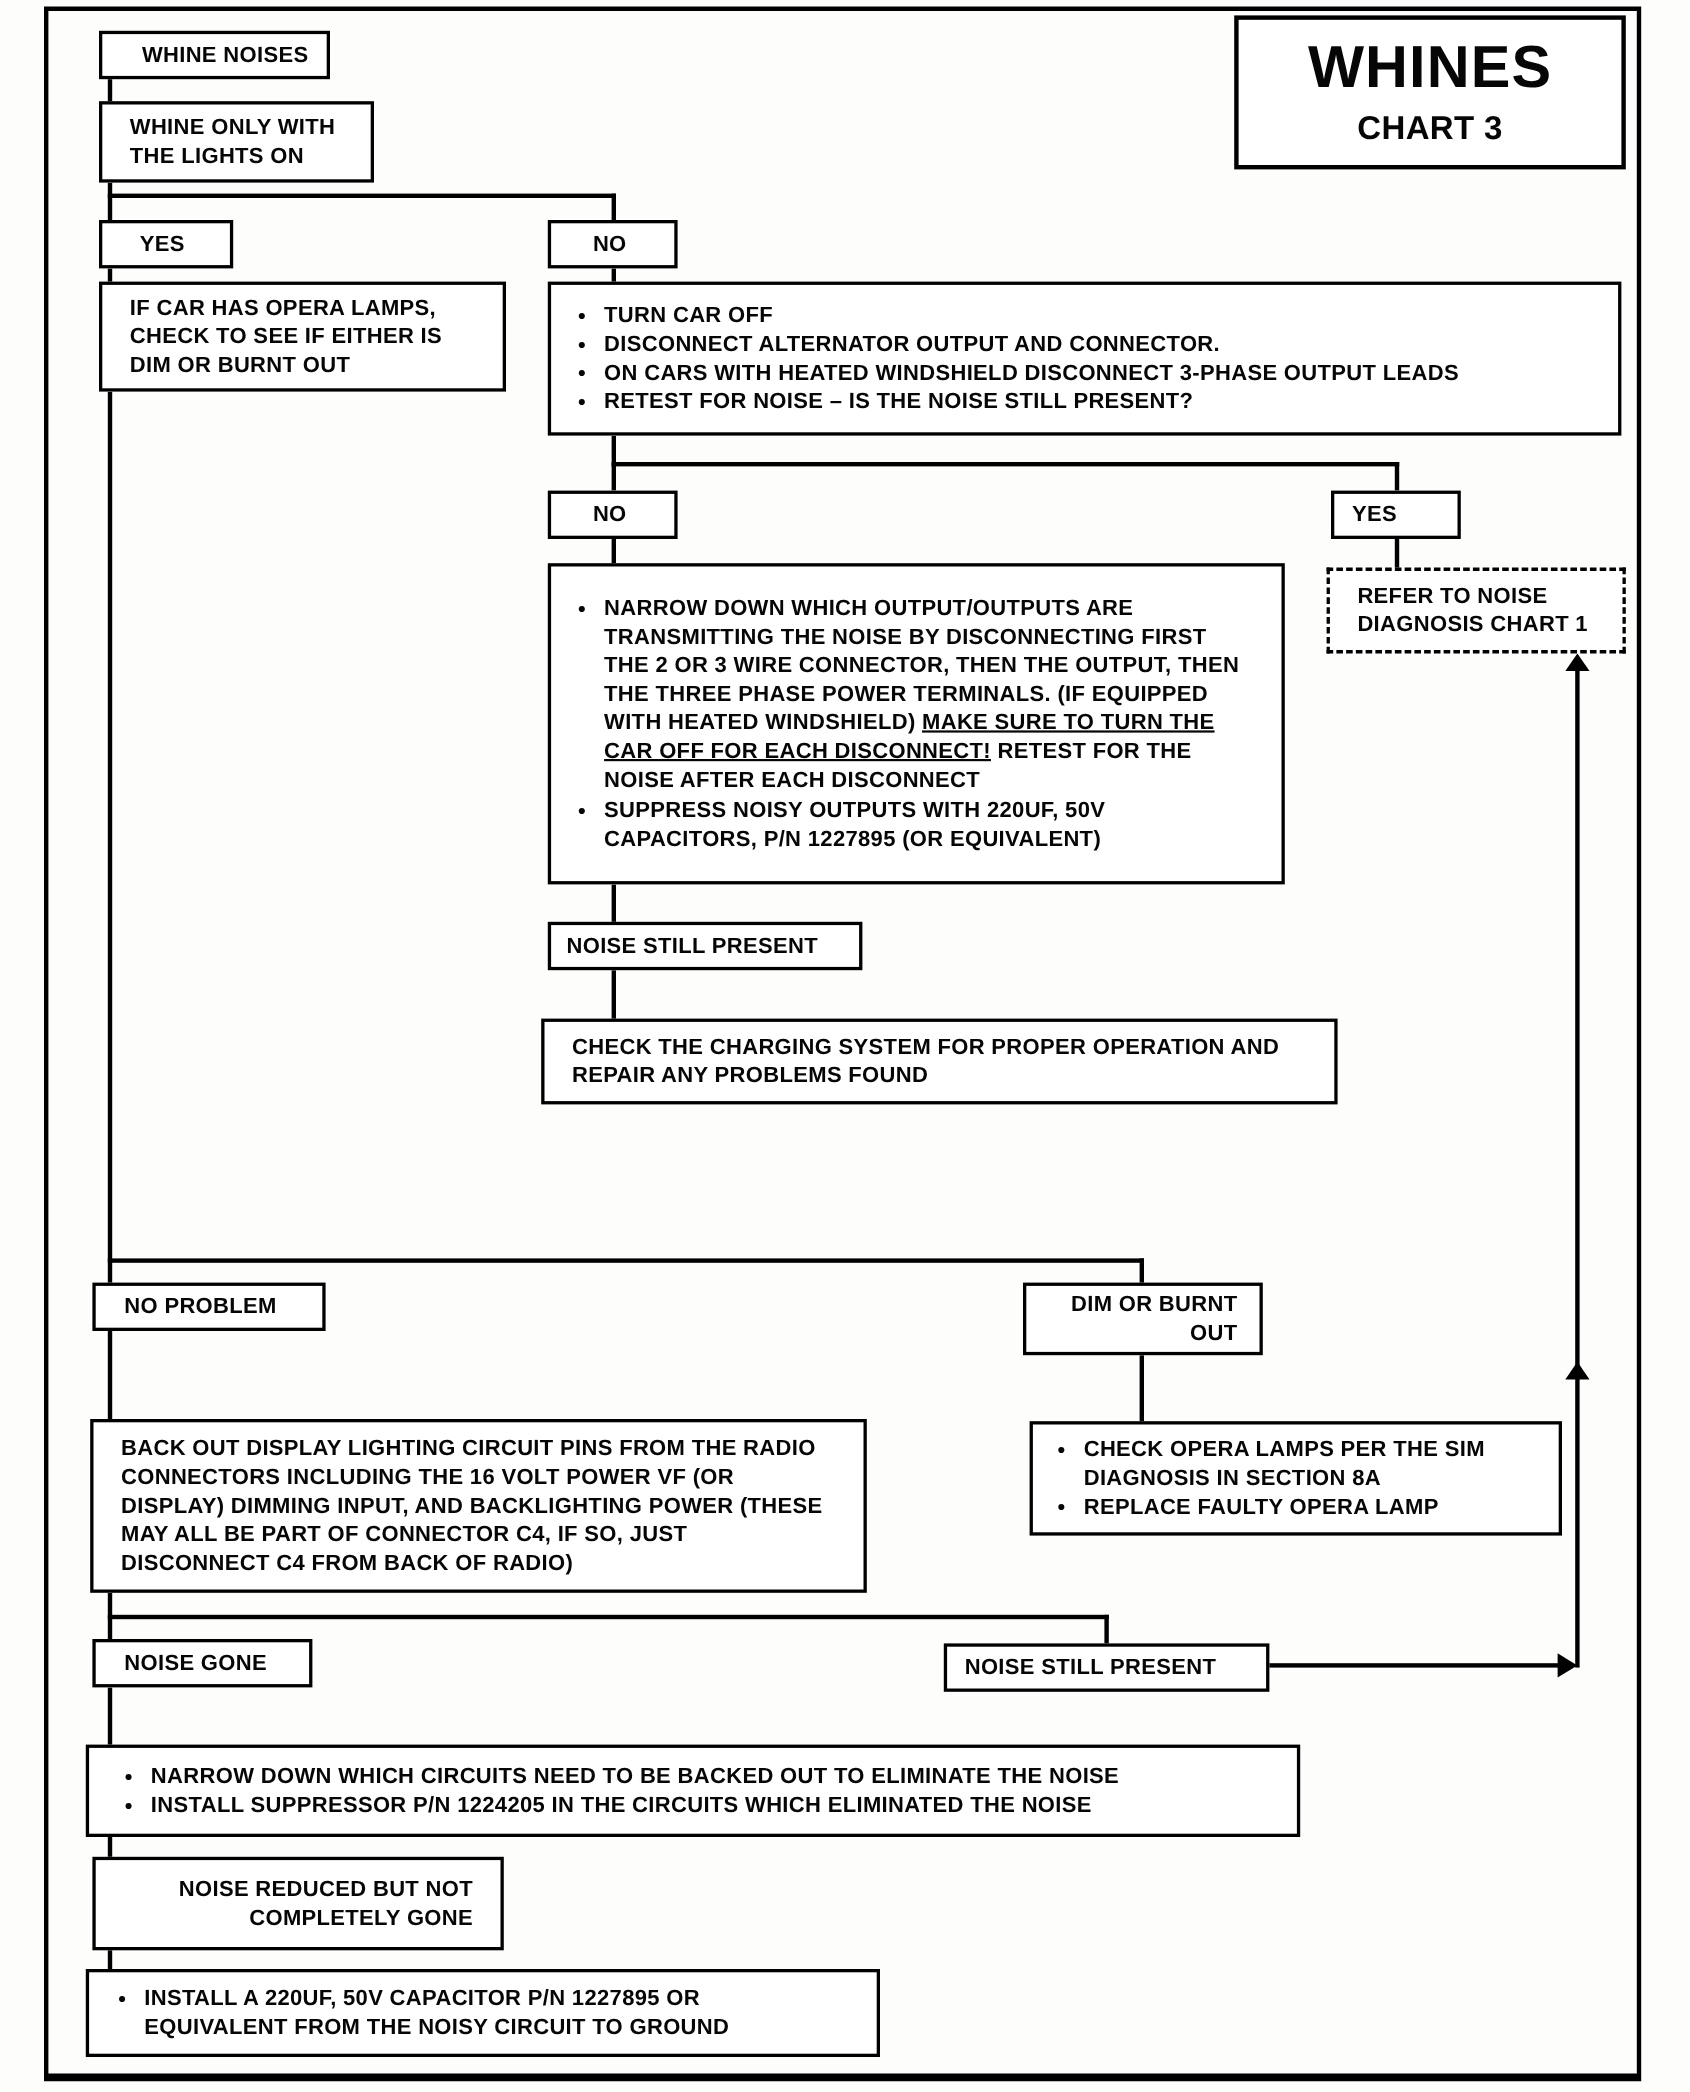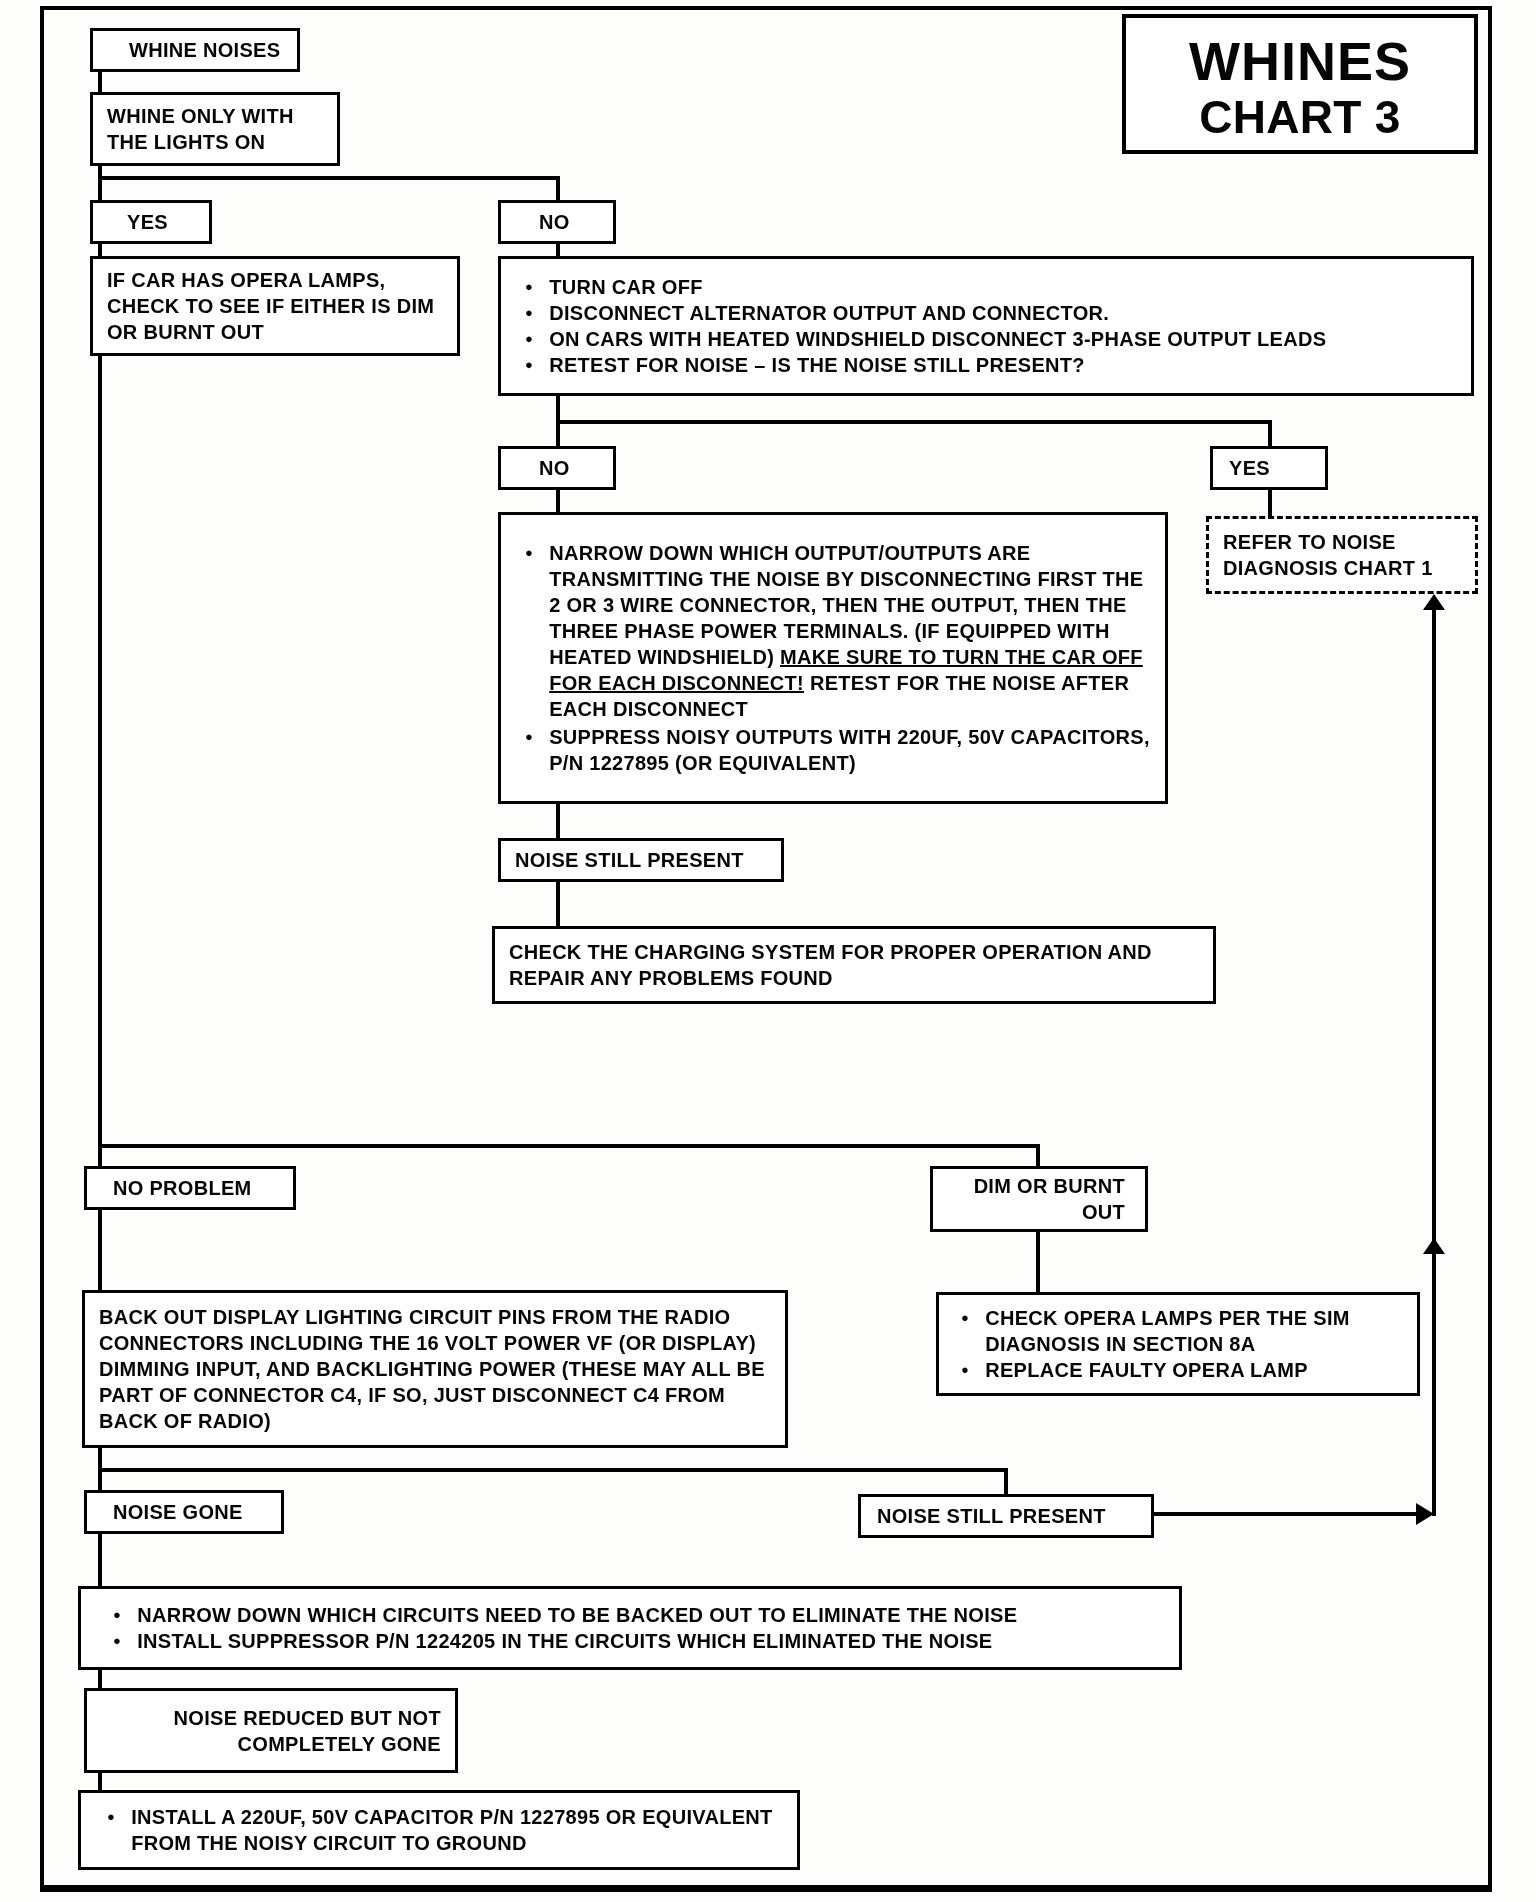--- a/index.html
+++ b/index.html
@@ -10,34 +10,34 @@
     font-weight:bold; color:#060606;
   }
   #canvas { position:relative; width:1536px; height:1902px; background:#fdfdfb; overflow:hidden; }
   .frame { position:absolute; border:4px solid #000; border-bottom-width:7px; background:transparent; }
   .box {
     position:absolute; background:#fff; border:3px solid #000;
     display:flex; flex-direction:column; justify-content:center;
     font-size:20px; line-height:26px; letter-spacing:0.3px;
   }
   .label { padding:4px 16px; white-space:nowrap; justify-content:center; }
-  .text { padding:10px 14px; }
+  .text { padding:10px 25px; }
   .center { text-align:right; align-items:center; }
   .bullets .row { display:flex; gap:16px; padding:0; align-items:flex-start; }
   .bullets .row + .row { margin-top:0; }
   .dot { font-size:13px; line-height:26px; flex:0 0 auto; }
   .u { text-decoration:underline; }
   .dashed { border-style:dashed; border-width:3px; }
   .line { position:absolute; background:#000; }
   .arr { position:absolute; width:0; height:0; }
   .arr.down  { border-left:11px solid transparent; border-right:11px solid transparent; border-top:16px solid #000; }
   .arr.up    { border-left:11px solid transparent; border-right:11px solid transparent; border-bottom:16px solid #000; }
   .arr.right { border-top:11px solid transparent; border-bottom:11px solid transparent; border-left:18px solid #000; }
   .title-main { font-size:54px; line-height:58px; letter-spacing:1px; }
-  .title-sub  { font-size:46px; line-height:38px; margin-top:8px; }
+  .title-sub  { font-size:30px; line-height:38px; margin-top:8px; }
 </style>
 </head>
 <body>
 
 <div id="canvas">
 
   <div class="frame" style="left:40px; top:6px; width:1452px; height:1886px;"></div>
 
   <div class="line" style="left:98px; top:70px; width:4px; height:26px;"></div>
   <div class="line" style="left:98px; top:166px; width:4px; height:38px;"></div>

